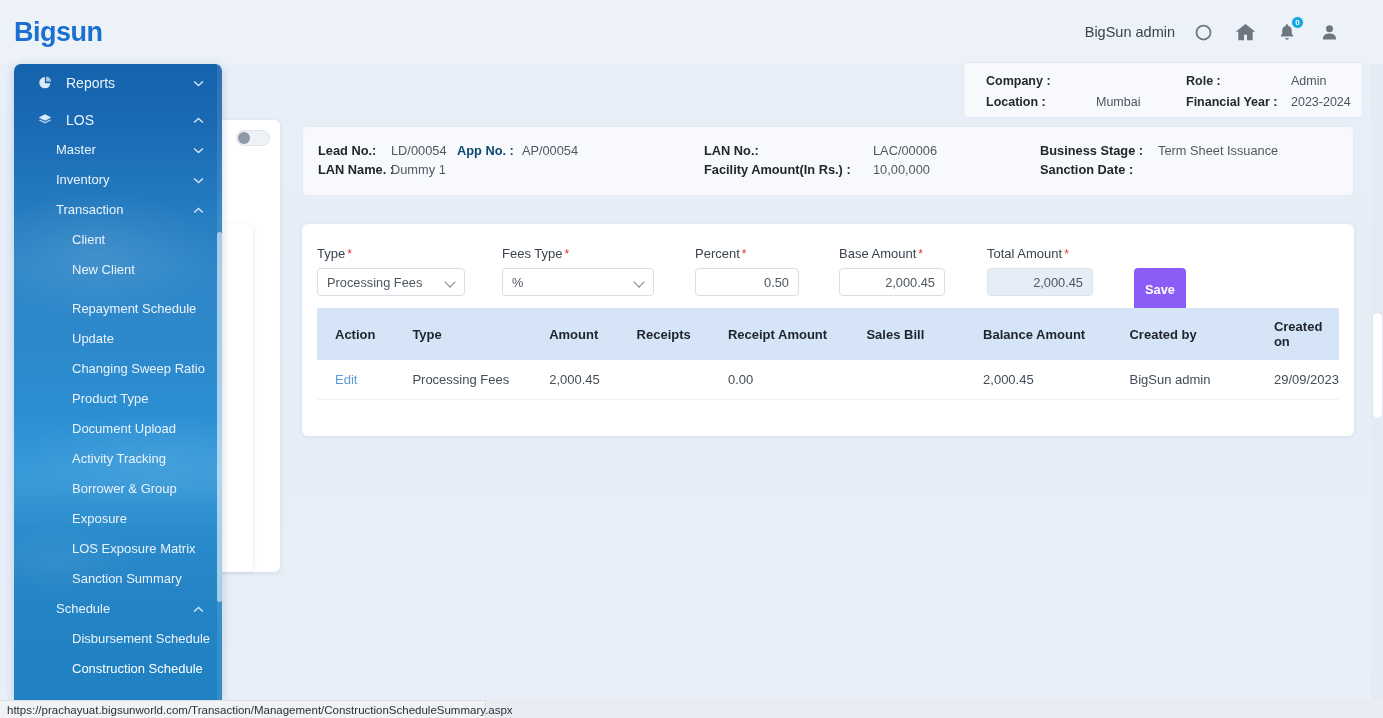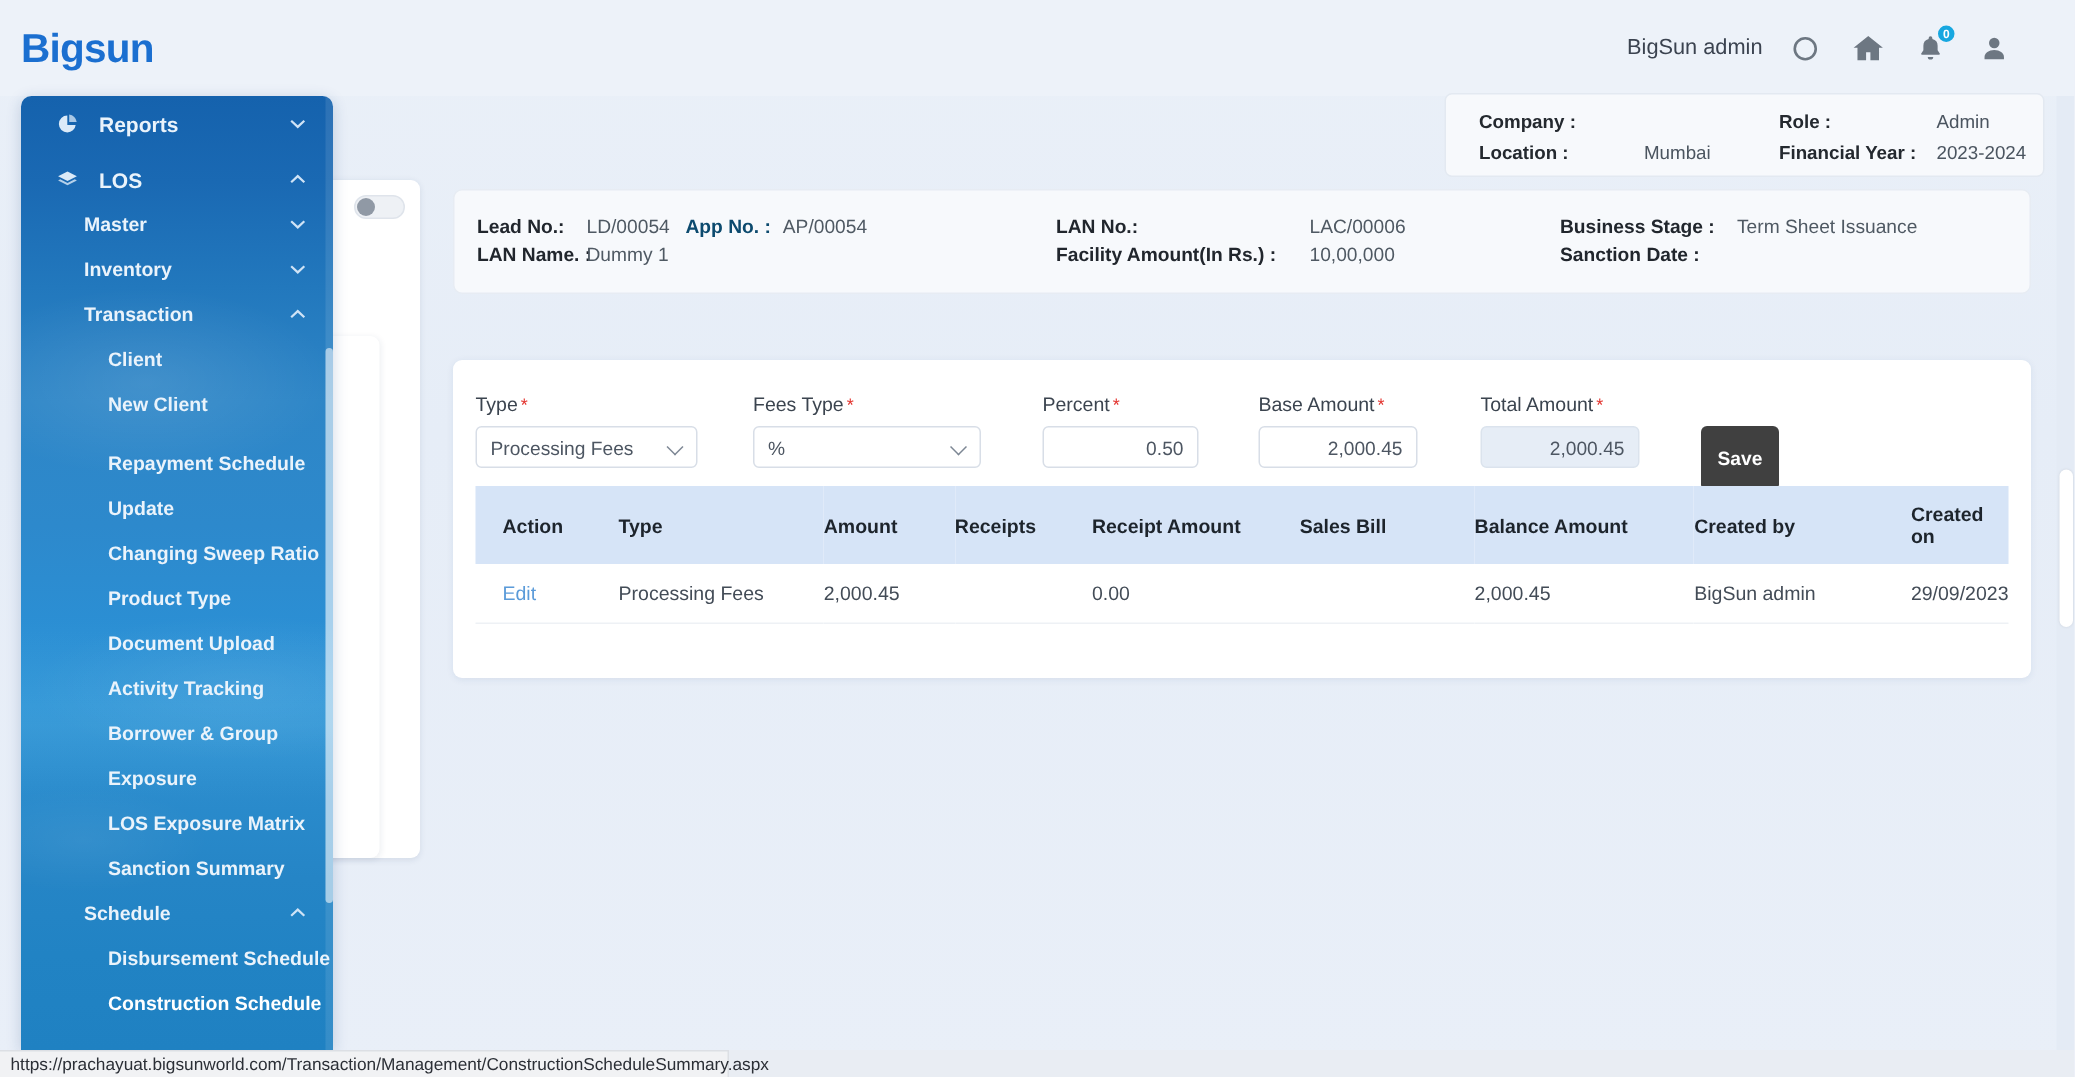--- a/index.html
+++ b/index.html
@@ -117,21 +117,21 @@
   .sidebar-scroll {
     position: absolute; inset: 0;
     padding-top: 8px;
   }
   .s-row {
     position: relative;
     display: flex; align-items: center;
     height: 21px;
     margin-bottom: 0;
     color: #eaf3fb;
-    font-size: 13.5px; font-weight: bold;
+    font-size: 13.5px; font-weight: normal;
     white-space: nowrap;
     text-align: right;
   }
   .s-lvl0 { padding-left: 24px; font-size: 14px; }
   .s-lvl1 { padding-left: 42px; font-size: 13px; }
   .s-lvl2 { padding-left: 58px; font-size: 13px; }
   .s-icon { position: absolute; left: 22px; width: 18px; height: 18px; color: #dbeaf8; display:flex; align-items:center; justify-content:center;}
   .s-lvl0.has-icon { padding-left: 52px; }
   .s-chev { position: absolute; right: 18px; color: #cfe3f6; font-size: 11px; }
   .s-row.active { color: #ffffff; }
@@ -169,21 +169,21 @@
 
   .c2 { width: 336px; }
   .c2 .lk1 { font-weight:bold; color:#21262d; width:152px; }
   .c2 .lv1 { color:#4f5963;margin-left:17px; }
 
   .c3 { }
   .c3 .lk1 { font-weight:bold; color:#21262d; width:118px; }
   .c3 .lv1 { color:#4f5963; }
 
   .form-card {
-    position: absolute; left: 302px; top: 240px;
+    position: absolute; left: 302px; top: 224px;
     width: 1052px; height: 212px;
     background: #ffffff;
     border-radius: 6px;
     box-shadow: 0 1px 5px rgba(30,60,110,0.08);
   }
   .fields { display: flex; padding: 22px 0 0 15px; }
   .field { margin-right: 15px; }
   .flabel { font-size: 13px; color: #3b444f; margin-bottom: 7px; }
   .req { color: #e3342f; font-size: 12px; margin-left: 2px; }
   .sel {
@@ -206,21 +206,21 @@
     border: 1px solid #d8dee7; border-radius: 4px;
     background: #fff;
     font-size: 12.8px; color: #4d5662;
     display: flex; align-items: center; justify-content: flex-end;
     padding-right: 9px;
   }
   .inp.wide { width: 106px; }
   .inp.readonly { background: #e6edf6; border-color: #dbe3ed; }
   .savebtn {
     width: 52px; height: 43px; margin-top: 22px;
-    background: #404040; color: #fff;
+    background: #8b5cf6; color: #fff;
     border: none; border-radius: 4px;
     font-size: 12.8px; font-weight: bold;
     cursor: pointer;
   }
 
   .tbl {
     position: absolute; left: 15px; top: 84px;
     width: 1022px;
     border-collapse: collapse;
     font-size: 13px;

